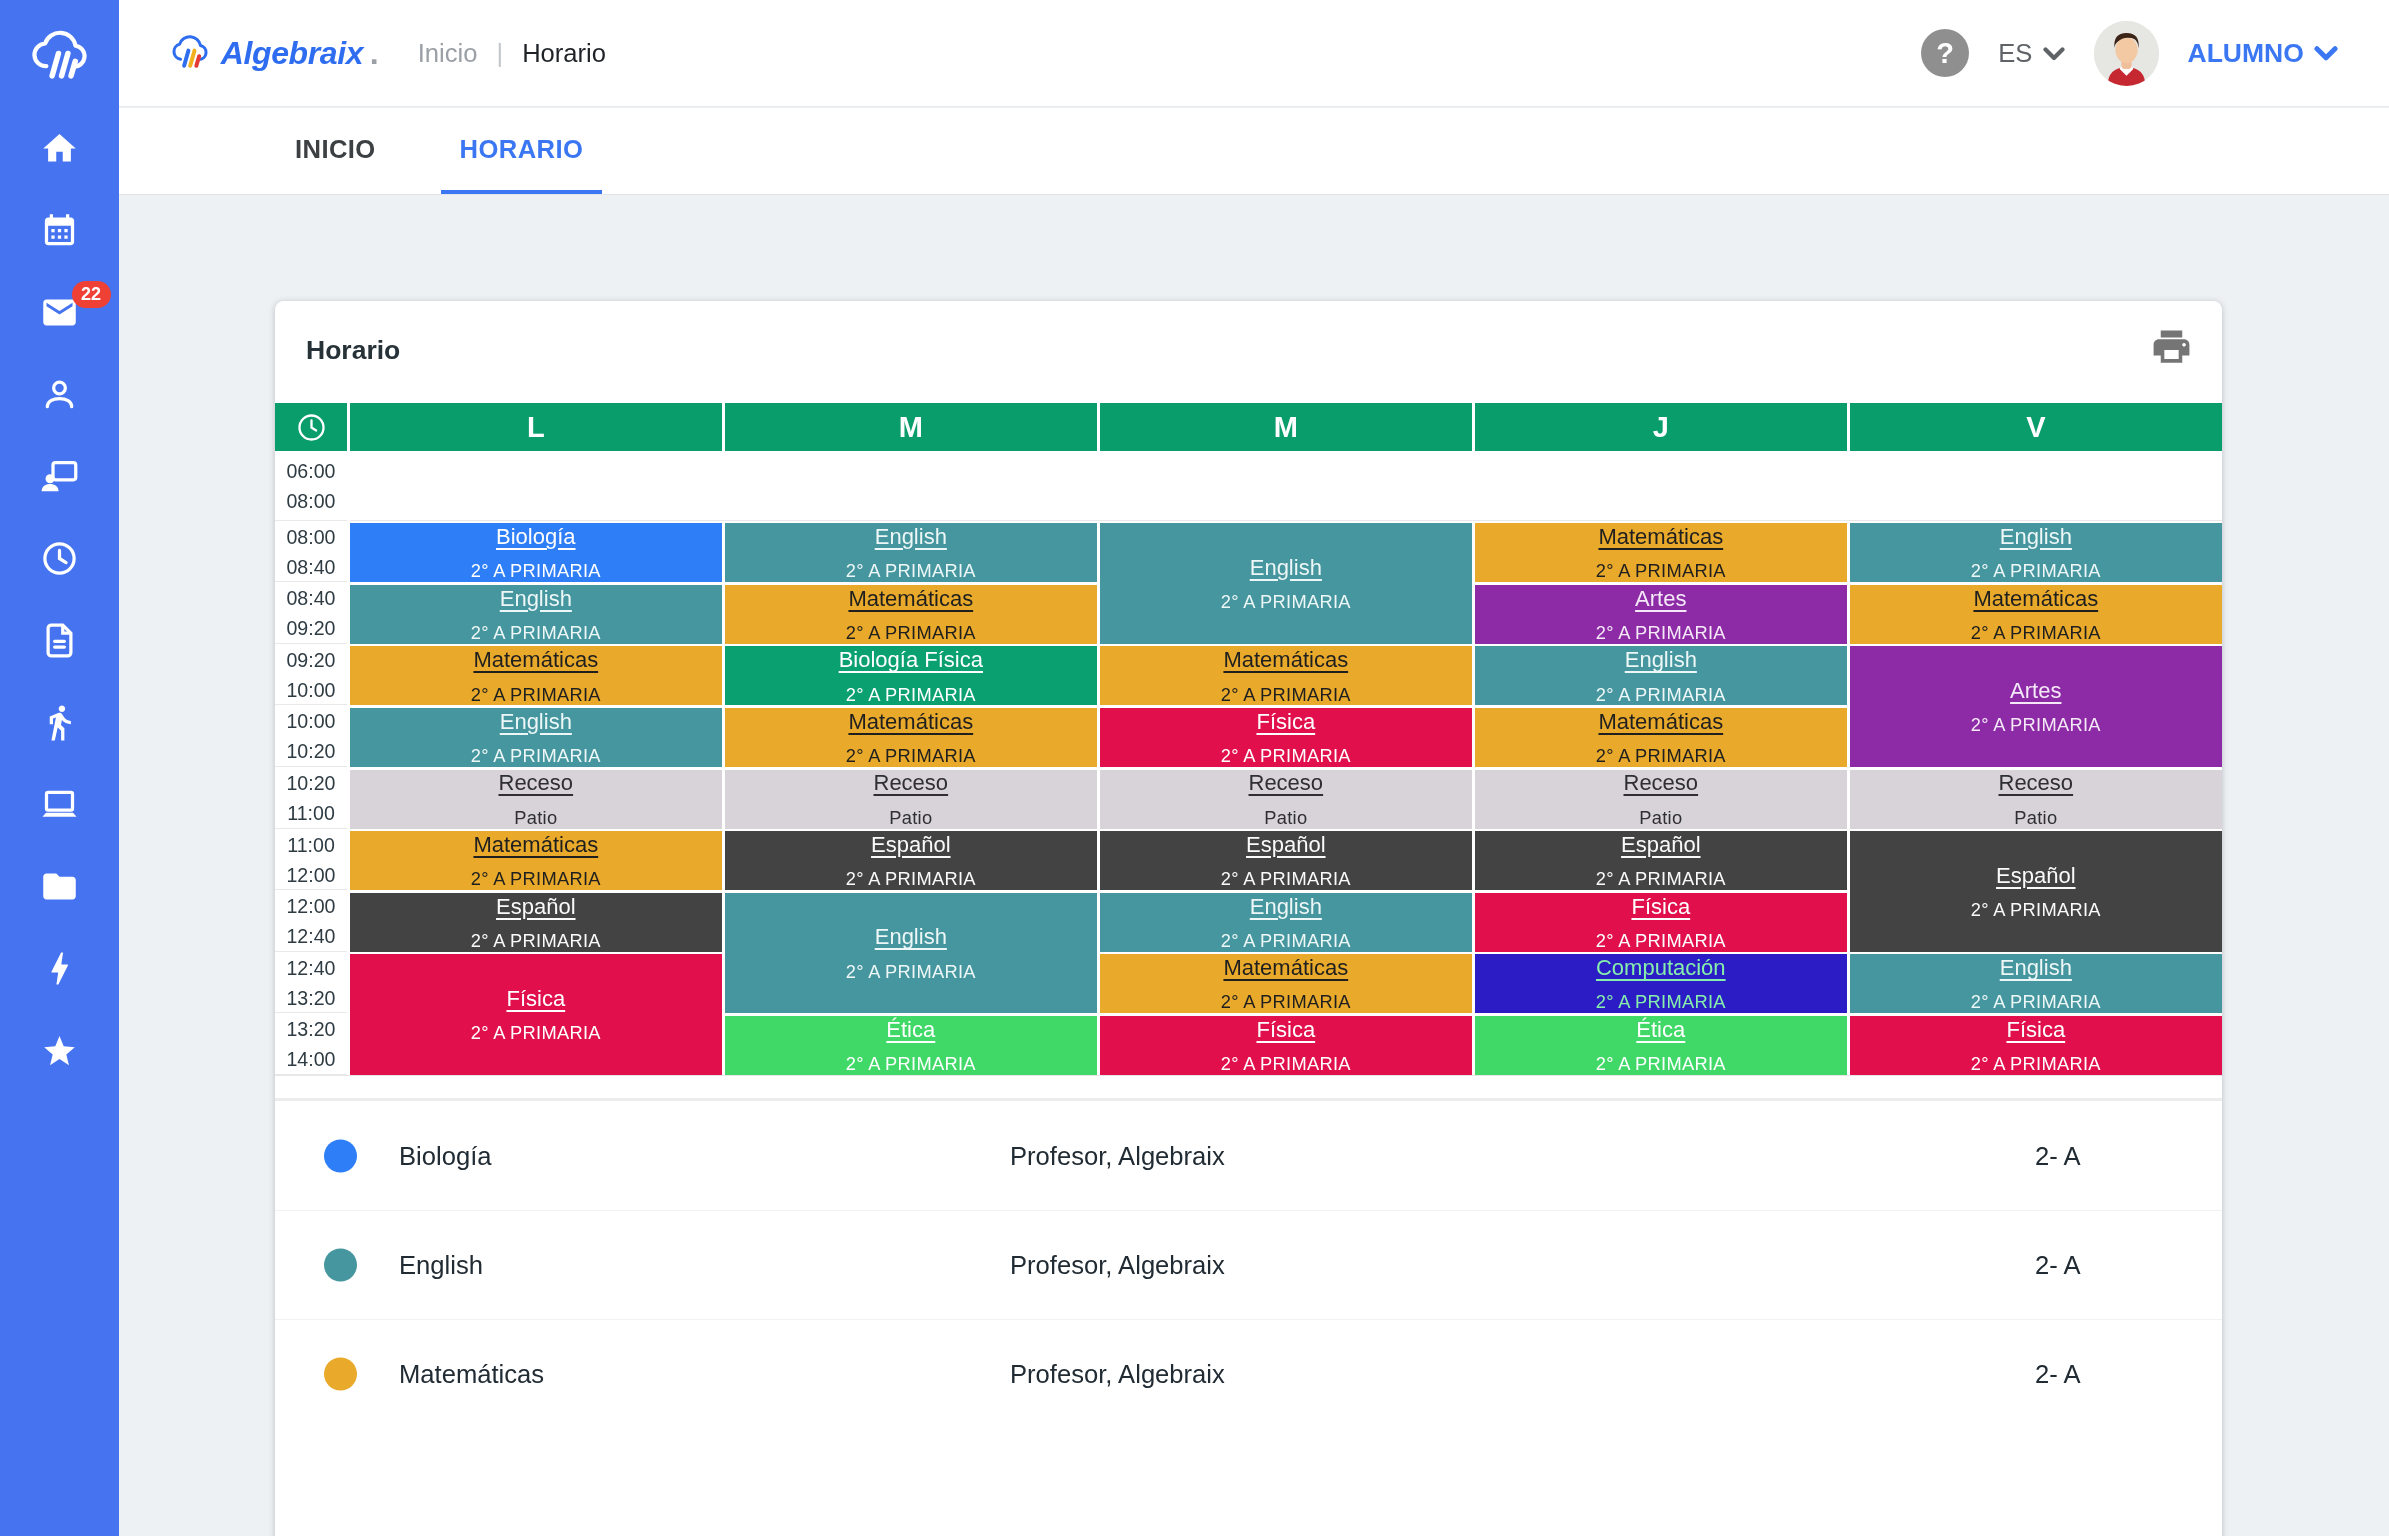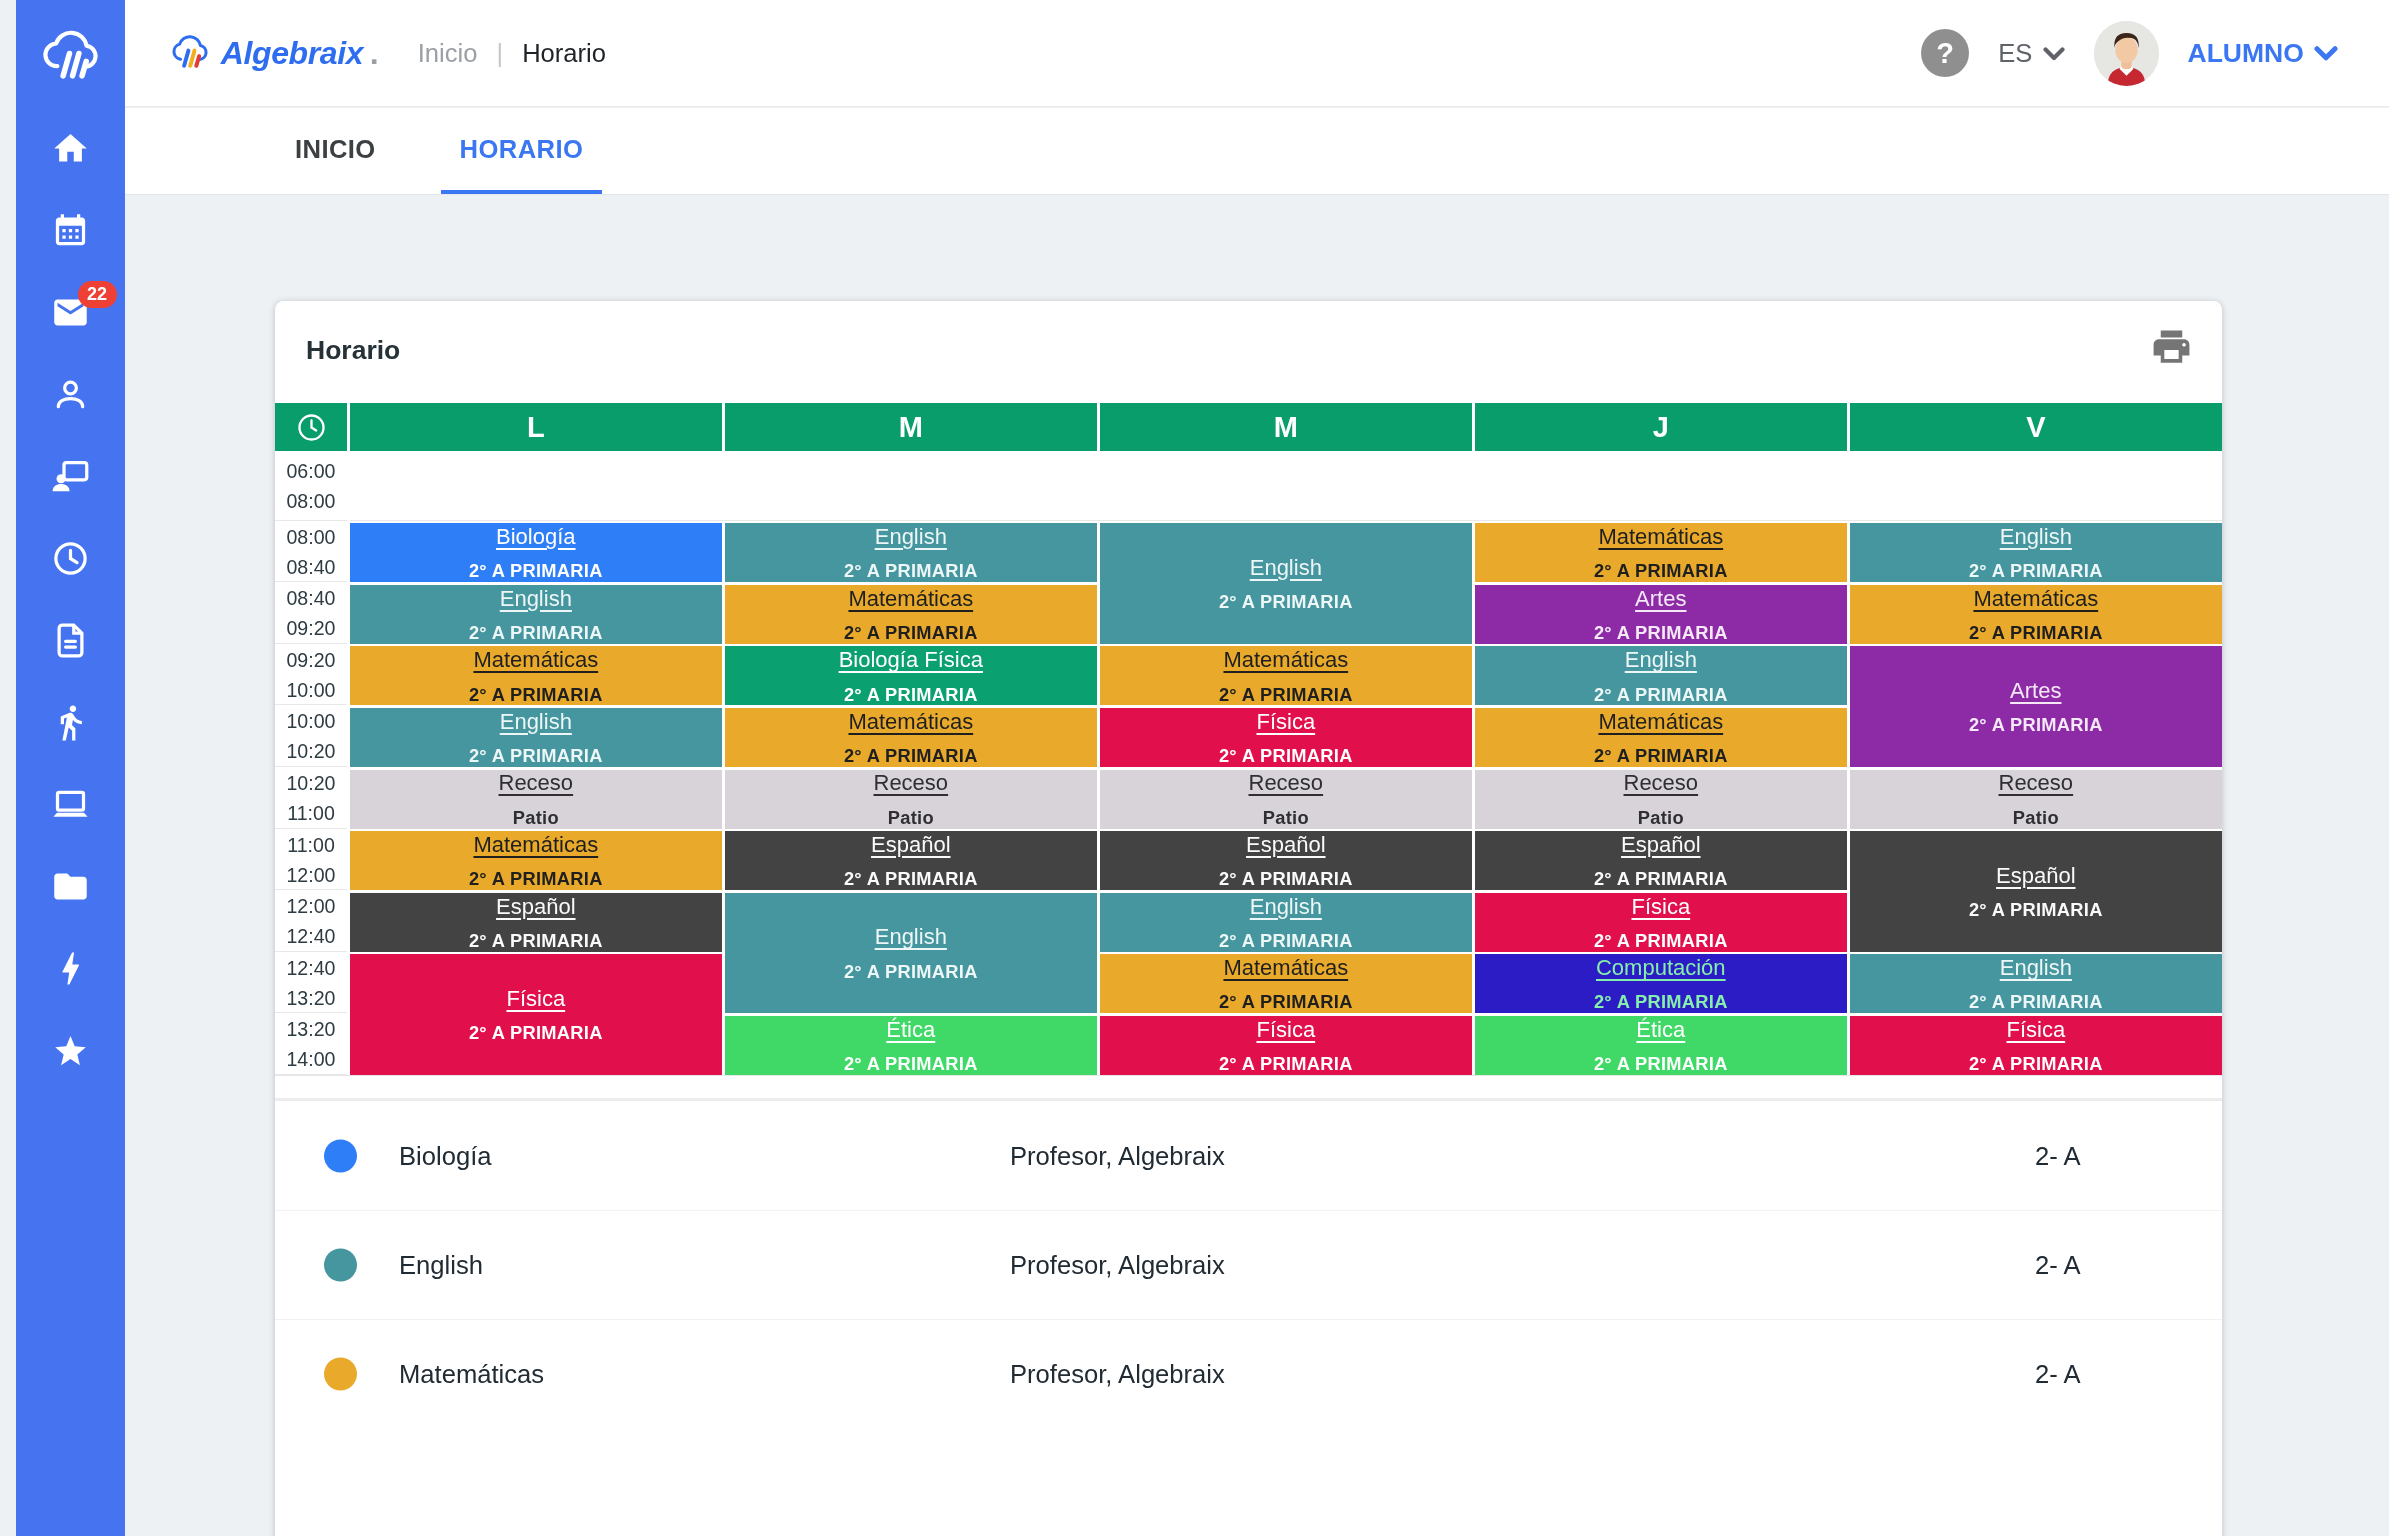--- a/index.html
+++ b/index.html
@@ -1,21 +1,21 @@
 <!DOCTYPE html>
 <html style="font-size:13.7px"><head>
 <meta charset="utf-8">
 <style>
   * { margin:0; padding:0; box-sizing:border-box; }
   html,body { width:2389px; height:1536px; overflow:hidden;
     font-family:"Liberation Sans","DejaVu Sans",sans-serif; }
   #app { position:relative; width:2389px; height:1536px; background:#edf1f4; overflow:hidden; }
 
   
-  .sidebar { position:absolute; left:0; top:0; width:109px; height:100%; background:#4673f0; z-index:5;margin-left:16px; }
+  .sidebar { position:absolute; left:0; top:0; width:119px; height:100%; background:#4673f0; z-index:5; }
   .side-logo { height:107px; display:flex; align-items:center; justify-content:center; color:#fff; }
   .side-nav { display:flex; flex-direction:column; }
   .side-item { height:82px; display:flex; align-items:center; justify-content:center; position:relative; color:#fff; cursor:pointer; }
   .side-item svg { width:39px; height:39px; }
   .badge { position:absolute; top:10.2px; right:8.5px; background:#ef4036; color:#fff; border-radius:15.4px;
     padding:2.6px 9.4px; font-size:18px; font-weight:bold; line-height:1.2; }
 
   
   .topbar { position:absolute; left:109px; top:0; right:0; height:107px; background:#fff;
     border-bottom:0.9px solid #e8eaec; display:flex; align-items:center; }
@@ -54,21 +54,21 @@
     grid-template-rows:48px 67px repeat(9,59px); gap:2.6px; background:#fff; border-bottom:1.7px solid #e6e6e6; }
   .time-head { grid-column:1; grid-row:1; background:#0a9d6c; display:flex; align-items:center; justify-content:center; color:#fff; }
   .day-head { grid-row:1; background:#0a9d6c; color:#fff; display:flex; align-items:center; justify-content:center;
     font-size:29px; font-weight:bold; }
   .empty-row { border-bottom:1.7px solid #e8e8e8; }
   .time-cell { grid-column:1; display:flex; flex-direction:column; align-items:center; justify-content:center;
     gap:7px; font-size:19.6px; color:#2e3b42; border-bottom:1.7px solid #e8e8e8; background:#fff; }
   .s-cell { display:flex; flex-direction:column; align-items:center; justify-content:center;
     line-height:1.15; padding:3.4px 8.5px; cursor:pointer; text-align:center; }
   .s-subj { font-size:22px; font-weight:500; text-decoration:underline; text-underline-offset:4.3px; }
-  .s-grp { font-size:18.3px; letter-spacing:0.3px; margin-top:11px;font-weight:bold; }
+  .s-grp { font-size:18.3px; letter-spacing:0.3px; margin-top:11px; }
 
   
   .classes { position:relative; margin-top:22px; }
   .classes-head { position:relative; height:63px; }
   .classes-title { position:absolute; left:31px; top:15.4px; font-size:26.5px; font-weight:bold; color:#263238; }
   .collapse-btn { position:absolute; right:34px; top:17px; color:#8a8f94; cursor:pointer; }
   .divider { height:1.7px; background:#ececec; }
   .cols-row { position:relative; height:67px; }
   .col-label { position:absolute; top:50%; transform:translateY(-50%); font-size:25.6px; color:#1f2a33; }
   .col-0 { left:31px; } .col-1 { left:735px; } .col-2 { left:1760px; }

